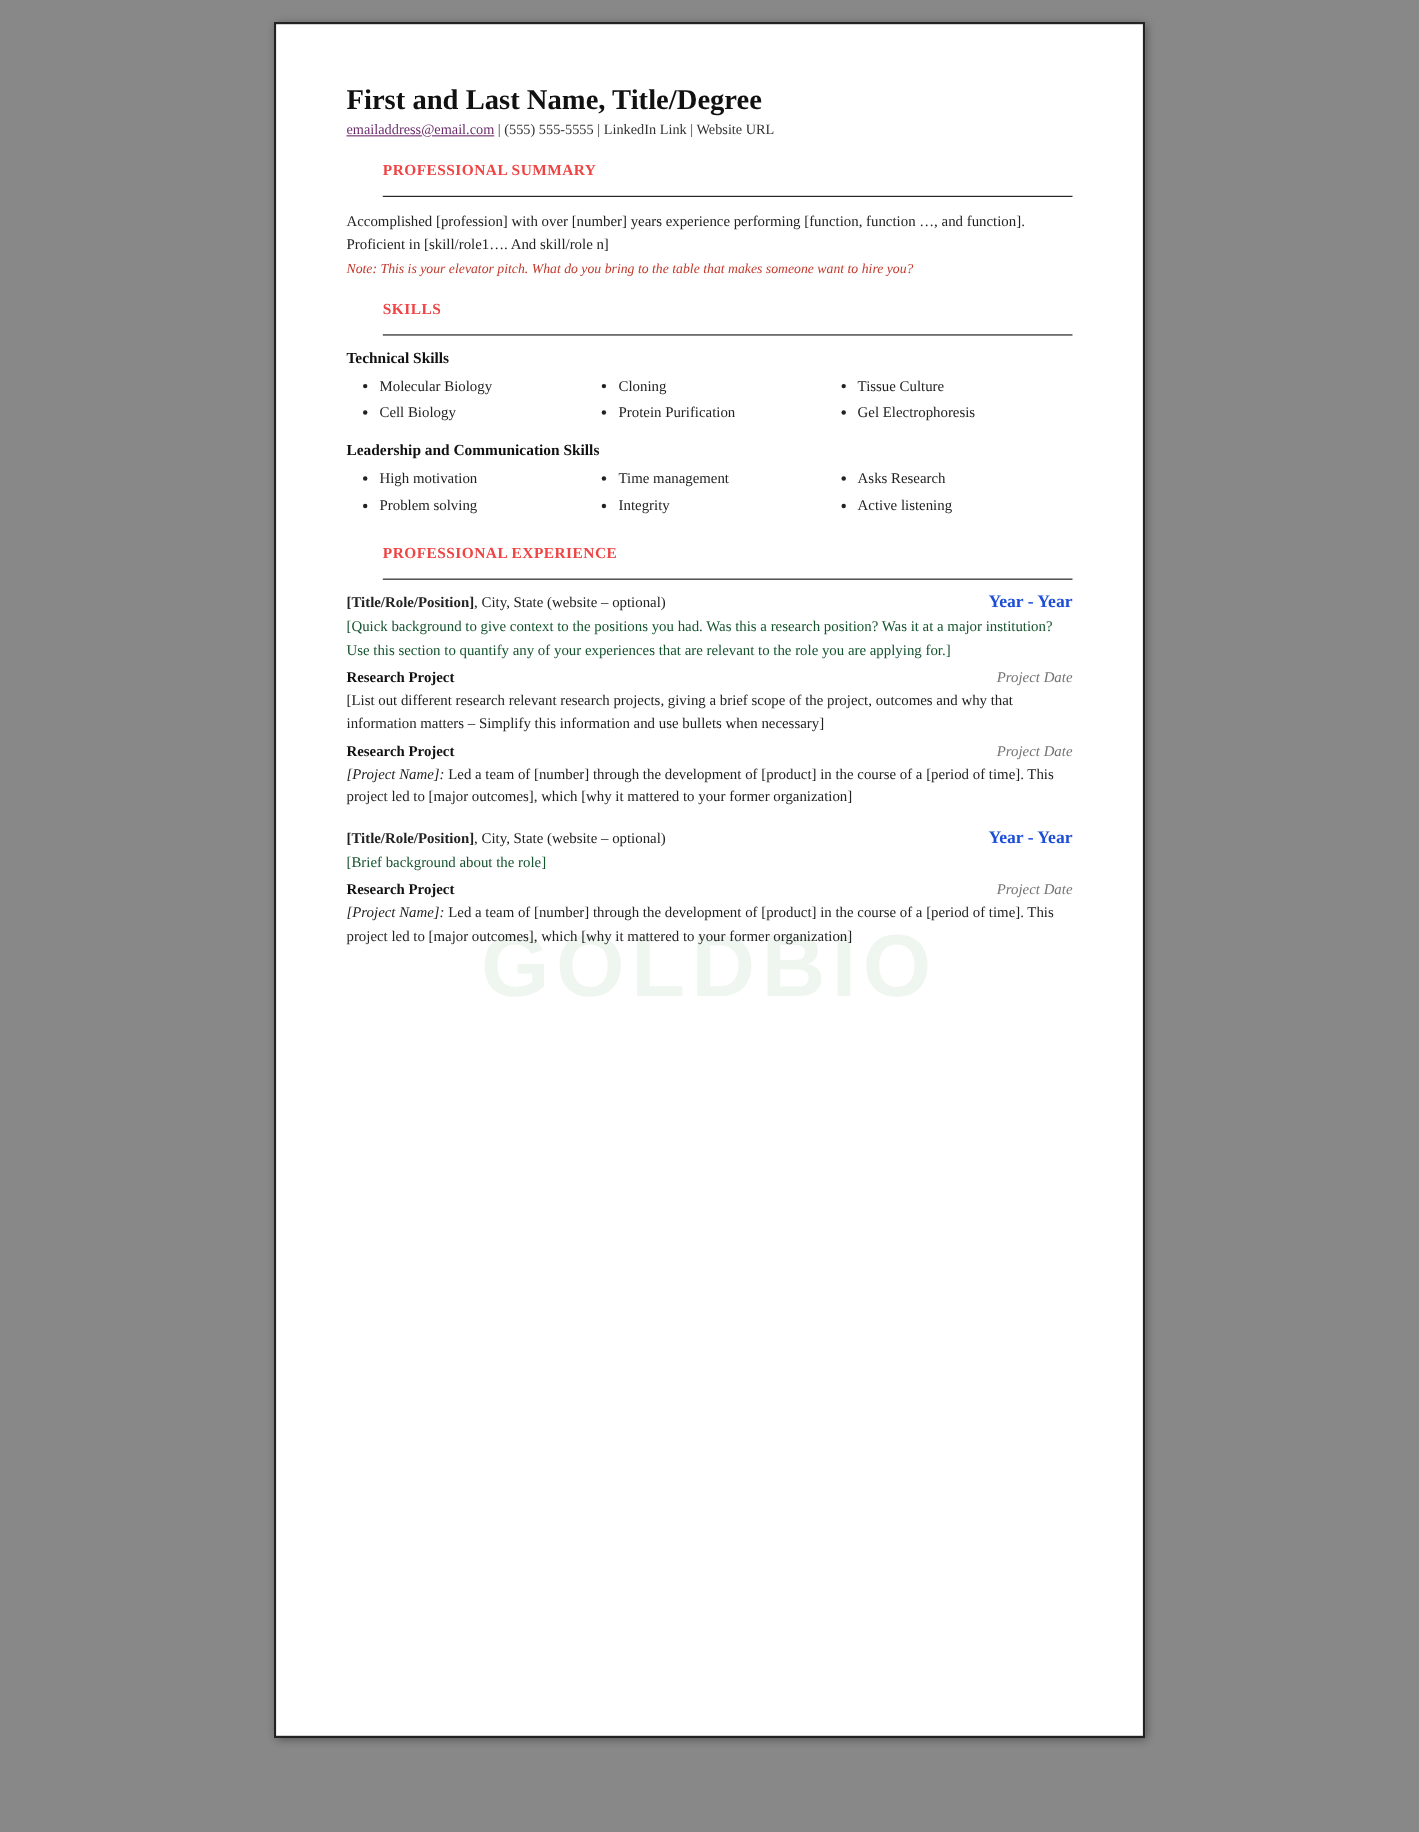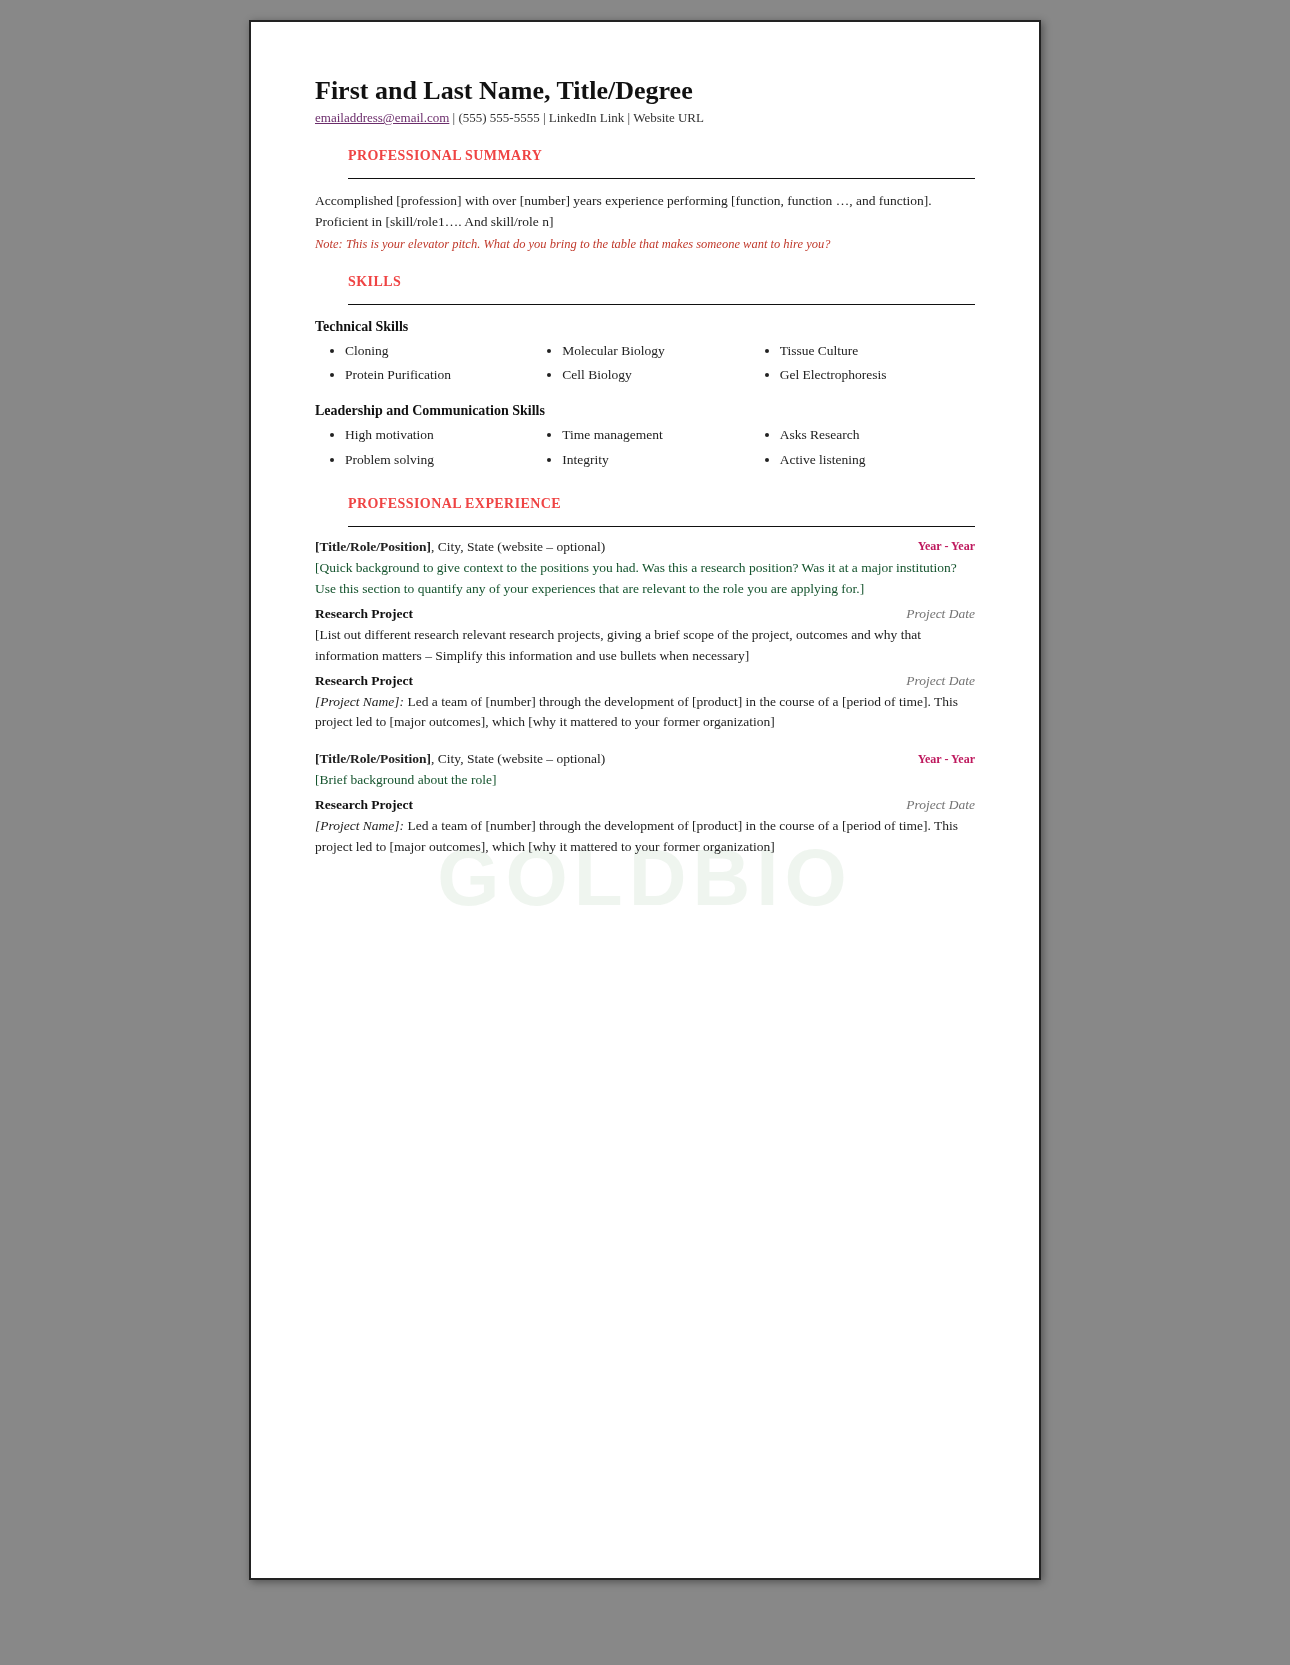--- a/index.html
+++ b/index.html
@@ -95,23 +95,23 @@
       margin-bottom: 3px;
     }
     .exp-title {
       font-size: 13.5px;
       color: #222;
     }
     .exp-title strong {
       font-weight: bold;
     }
     .exp-years {
-      font-size: 12px;
-      font-weight: bold;
-      color: #be185d;
+      font-size: 16px;
+      font-weight: bold;
+      color: #1d4ed8;
       white-space: nowrap;
     }
     .exp-body {
       font-size: 13.5px;
       color: #14532d;
       line-height: 1.55;
       margin-bottom: 6px;
     }
     .project-row {
       display: flex;
@@ -189,28 +189,28 @@
     <div class="section-title">PROFESSIONAL SUMMARY</div>
     <p class="summary-text">Accomplished [profession] with over [number] years experience performing [function, function …, and function]. Proficient in [skill/role1…. And skill/role n]</p>
     <p class="summary-note">Note: This is your elevator pitch. What do you bring to the table that makes someone want to hire you?</p>
 
     <div class="section-title">SKILLS</div>
 
     <div class="skills-category">Technical Skills</div>
     <div class="skills-columns">
       <div class="skills-col">
         <ul>
+          <li>Molecular Biology</li>
+          <li>Cell Biology</li>
+        </ul>
+      </div>
+      <div class="skills-col">
+        <ul>
           <li>Cloning</li>
           <li>Protein Purification</li>
-        </ul>
-      </div>
-      <div class="skills-col">
-        <ul>
-          <li>Molecular Biology</li>
-          <li>Cell Biology</li>
         </ul>
       </div>
       <div class="skills-col">
         <ul>
           <li>Tissue Culture</li>
           <li>Gel Electrophoresis</li>
         </ul>
       </div>
     </div>
 

